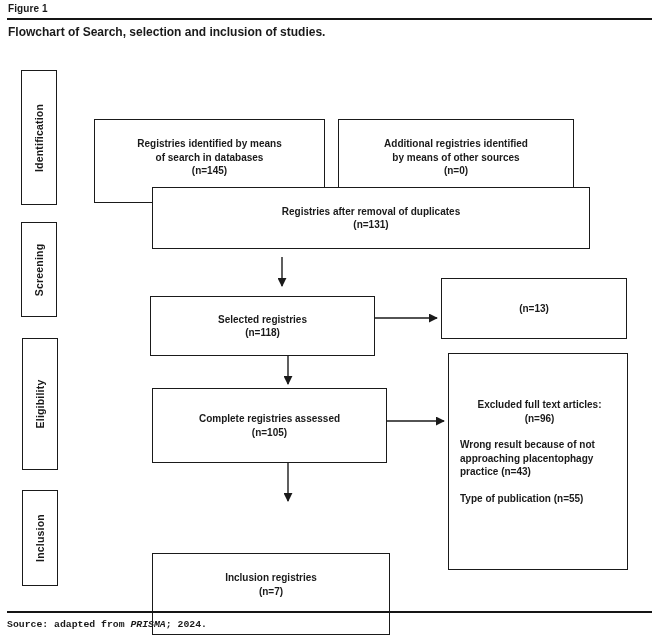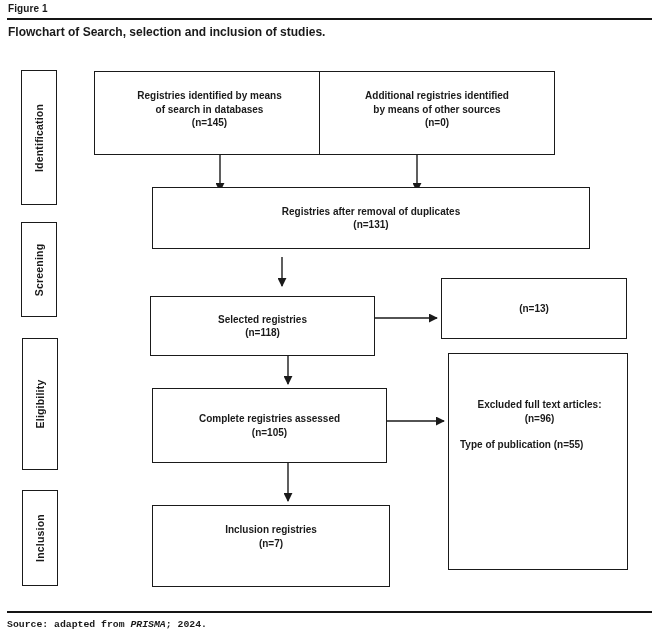--- a/index.html
+++ b/index.html
@@ -47,21 +47,21 @@
   .fbox {
     position: absolute;
     border: 1.5px solid #1a1a1a;
     background: #ffffff;
     box-sizing: border-box;
     display: flex; flex-direction: column; justify-content: center;
     text-align: center;
     font-size: 10px; font-weight: bold; line-height: 13.5px;
     padding: 2px 6px;
   }
-  .fbox.bias-up { justify-content: flex-start; padding-top: 17px; }
+  .fbox.bias-up { justify-content: flex-start; padding-top: 17px; margin-top: 48px; }
   .fbox.tall {
     justify-content: flex-start; text-align: left;
     padding: 44px 8px 8px 11px;
   }
   .fbox .para { margin: 0 0 13px 0; }
   .fbox .para.center { text-align: center; }
 </style>
 </head>
 <body>
 
@@ -98,21 +98,21 @@
   <div class="stage" style="left:22px; top:490px; width:36px; height:96px;">
     <span class="vlabel">Inclusion</span>
   </div>
 
   <div class="fbox bias-up" style="left:94px; top:71px; width:231px; height:84px;">
     <div>Registries identified by means</div>
     <div>of search in databases</div>
     <div>(n=145)</div>
   </div>
 
-  <div class="fbox bias-up" style="left:319px; top:71px; width:236px; height:84px;">
+  <div class="fbox bias-up" style="left:338px; top:71px; width:236px; height:84px;">
     <div>Additional registries identified</div>
     <div>by means of other sources</div>
     <div>(n=0)</div>
   </div>
 
   <div class="fbox" style="left:152px; top:187px; width:438px; height:62px;">
     <div>Registries after removal of duplicates</div>
     <div>(n=131)</div>
   </div>
 
@@ -129,20 +129,25 @@
     <div>Complete registries assessed</div>
     <div>(n=105)</div>
   </div>
 
   <div class="fbox tall" style="left:448px; top:353px; width:180px; height:217px;">
     <div class="para center">
       <div>Excluded full text articles:</div>
       <div>(n=96)</div>
     </div>
     <div class="para">
+      <div>Wrong result because of not</div>
+      <div>approaching placentophagy</div>
+      <div>practice (n=43)</div>
+    </div>
+    <div class="para">
       <div>Type of publication (n=55)</div>
     </div>
   </div>
 
   <div class="fbox bias-up" style="left:152px; top:505px; width:238px; height:82px;">
     <div>Inclusion registries</div>
     <div>(n=7)</div>
   </div>
 
   <div class="rule bottom-rule"></div>

